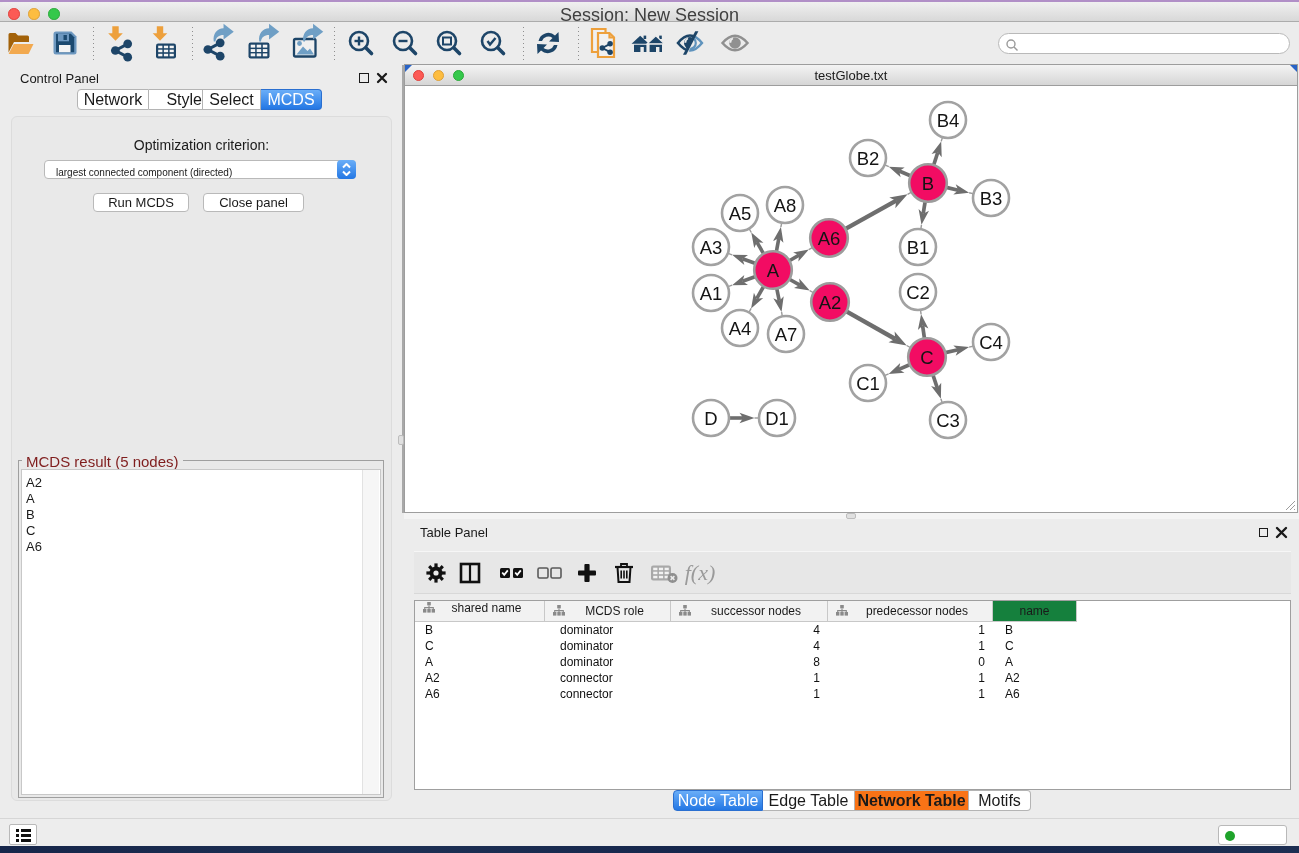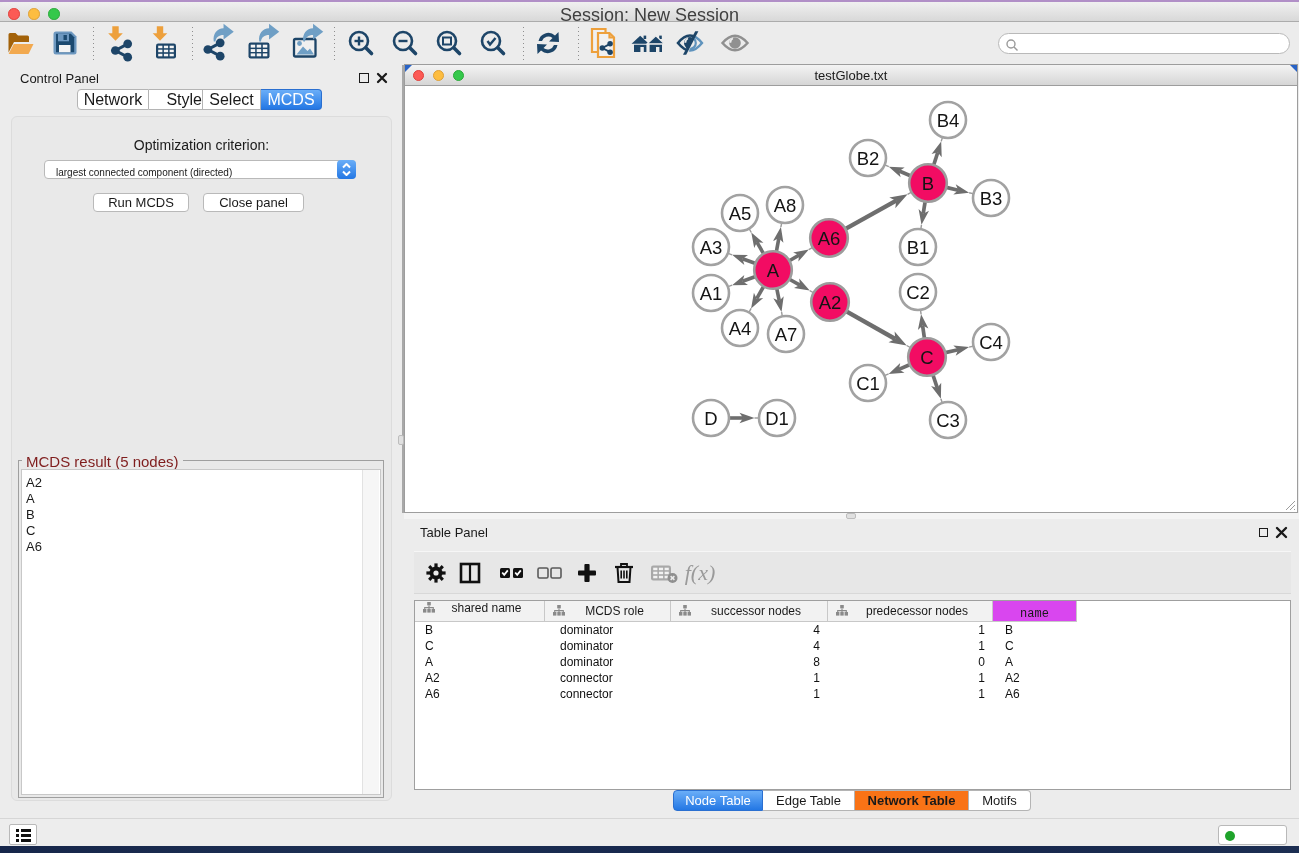--- a/index.html
+++ b/index.html
@@ -429,21 +429,21 @@
               <g fill="#8a8a8a">
                 <rect x="4.2" y="0" width="3.6" height="3.4"></rect>
                 <rect x="0" y="7" width="3.4" height="3.6"></rect>
                 <rect x="4.3" y="7" width="3.4" height="3.6"></rect>
                 <rect x="8.6" y="7" width="3.4" height="3.6"></rect>
               </g>
               <path d="M6 3.4 v2 M1.7 7 v-1.4 h8.6 v1.4 M6 5.6 v1.4" fill="none" stroke="#8a8a8a" stroke-width="1.1"></path>
             </svg></span>
           <span style="flex:1;text-align:center;margin-right:6px;">predecessor nodes</span>
         </div>
-        <div style="width:84px;background:#d946ef;border-right:1px solid #c8c8c8;border-bottom:1px solid #c8c8c8;display:flex;align-items:flex-end;font-family:Liberation Mono, monospace;">
+        <div style="width:84px;background:#15803d;border-right:1px solid #c8c8c8;border-bottom:1px solid #c8c8c8;display:flex;align-items:center;">
           <span style="flex:1;text-align:center;">name</span>
         </div>
       </div>
       <div style="display:flex;height:16px;font-size:12px;color:#111;align-items:center;">
         <div style="width:130px;padding-left:10px;">B</div>
         <div style="width:126px;padding-left:15px;">dominator</div>
         <div style="width:157px;text-align:right;padding-right:8px;">4</div>
         <div style="width:165px;text-align:right;padding-right:8px;">1</div>
         <div style="width:84px;padding-left:12px;">B</div>
       </div>
@@ -469,21 +469,21 @@
         <div style="width:84px;padding-left:12px;">A2</div>
       </div>
       <div style="display:flex;height:16px;font-size:12px;color:#111;align-items:center;">
         <div style="width:130px;padding-left:10px;">A6</div>
         <div style="width:126px;padding-left:15px;">connector</div>
         <div style="width:157px;text-align:right;padding-right:8px;">1</div>
         <div style="width:165px;text-align:right;padding-right:8px;">1</div>
         <div style="width:84px;padding-left:12px;">A6</div>
       </div>
     </div>
-<div class="abs" style="left:269px;top:271px;height:21px;display:flex;font-size:13px;color:#1a1a1a;justify-content:flex-end;">
+<div class="abs" style="left:269px;top:271px;height:21px;display:flex;font-size:16px;color:#1a1a1a;justify-content:flex-end;">
 <div style="width:90px;background:linear-gradient(#6aaef8,#2377e4);border:1px solid #2a6fd0;border-radius:4px 0 0 4px;text-align:center;line-height:20px;color:#fff;">Node Table</div>
 <div style="width:92px;background:#fff;border:1px solid #b4b4b4;border-left:none;text-align:center;line-height:20px;">Edge Table</div>
 <div style="width:114px;background:#f97316;border:1px solid #b4b4b4;border-left:none;text-align:center;line-height:20px;font-weight:bold;">Network Table</div>
 <div style="width:62px;background:#fff;border:1px solid #b4b4b4;border-left:none;border-radius:0 4px 4px 0;text-align:center;line-height:20px;">Motifs</div>
 </div>
 </div>
 <div class="abs" style="left:0;top:818px;width:1299px;height:28px;background:#ededed;border-top:1px solid #d6d6d6;">
 <div class="abs" style="left:9px;top:5px;width:28px;height:21px;background:#fff;border:1px solid #b9b9b9;border-radius:2px;">
 <svg style="position:absolute;left:6px;top:4px;" width="15" height="13" viewBox="0 0 15 13">
         <g fill="#111">

